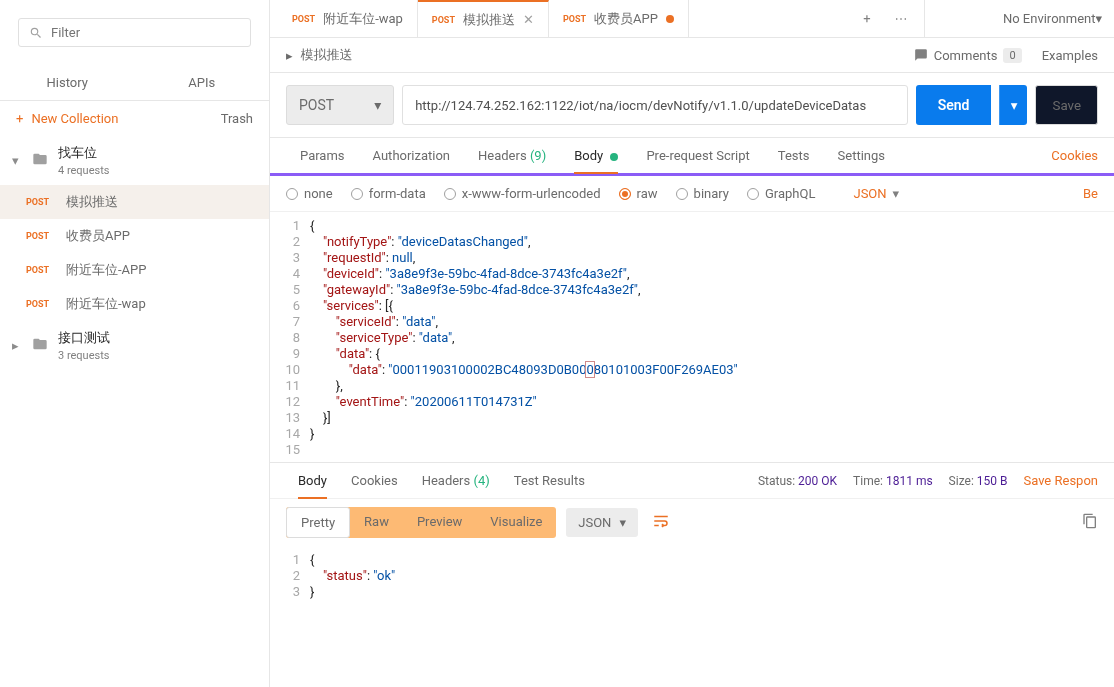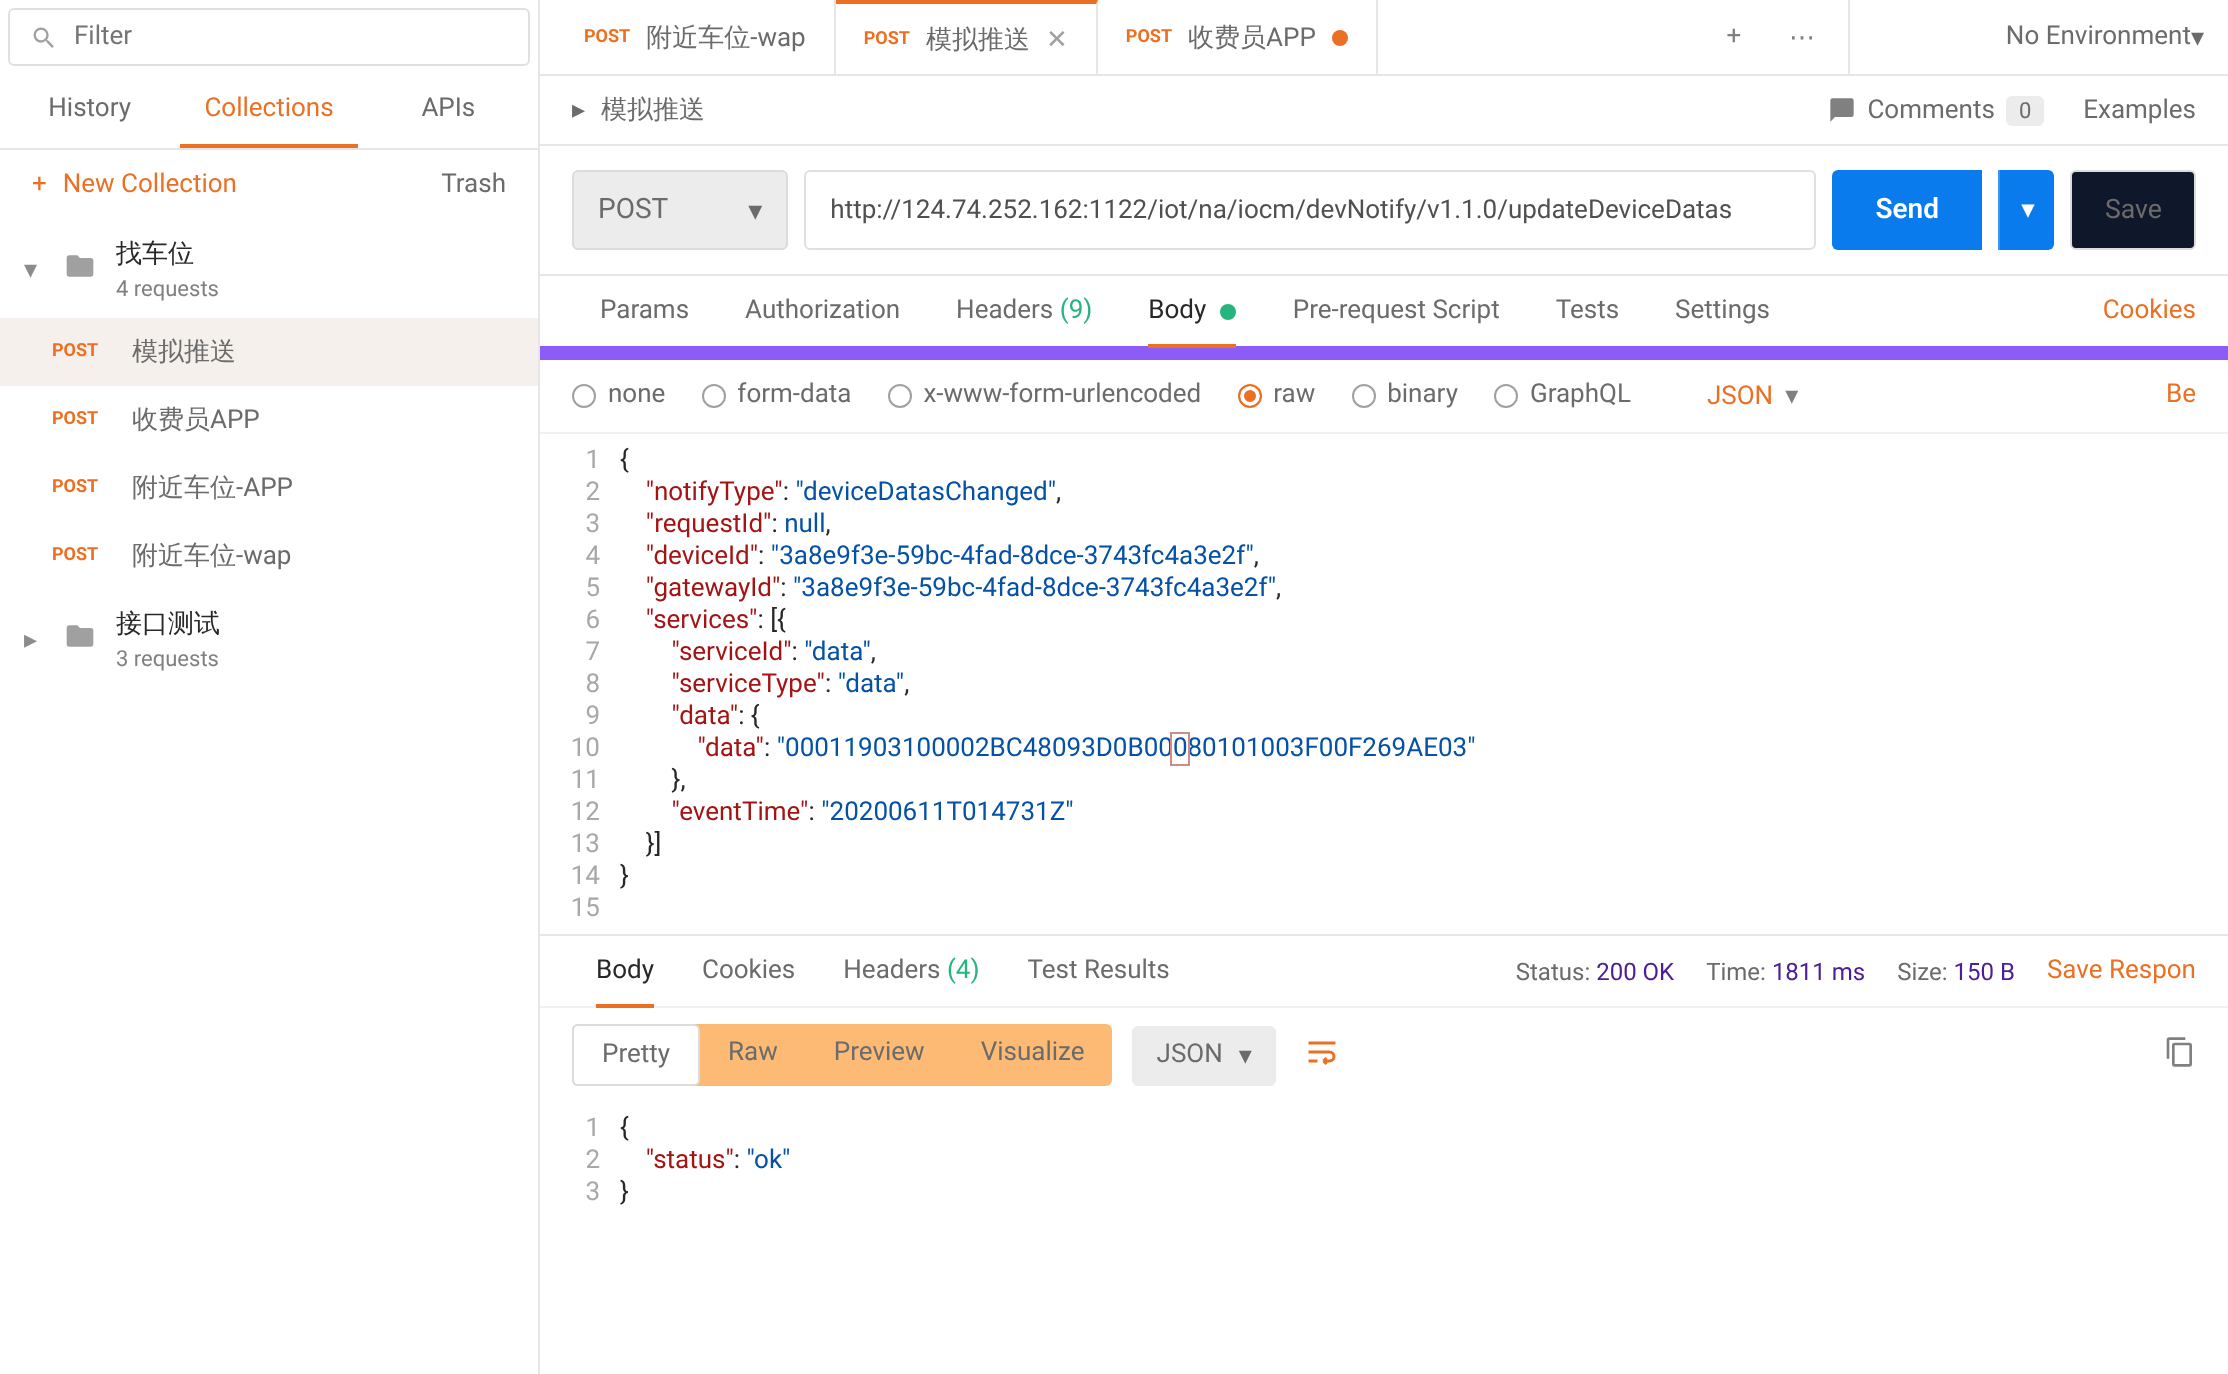--- a/index.html
+++ b/index.html
@@ -1,19 +1,19 @@
 <!DOCTYPE html>
 <html><head>
   <meta charset="utf-8">
   <style>
     * { box-sizing: border-box; margin: 0; padding: 0; font-family: -apple-system, BlinkMacSystemFont, "Segoe UI", Roboto, sans-serif; }
     body { display: flex; height: 687px; width: 1114px; overflow: hidden; background: #fff; color: #282828; font-size: 13px; }
     
     .sidebar { width: 270px; border-right: 1px solid #e6e6e6; display: flex; flex-direction: column; }
-    .filter-bar { padding: 4px; }
+    .filter-bar { padding: 18px; }
     .filter-input-wrap { display: flex; align-items: center; border: 1px solid #e0e0e0; border-radius: 3px; padding: 6px 10px; gap: 8px; }
     .filter-input-wrap svg { width: 14px; height: 14px; fill: #a0a0a0; }
     .filter-input { border: none; outline: none; flex: 1; font-size: 13px; color: #666; }
     
     .sidebar-tabs { display: flex; border-bottom: 1px solid #e6e6e6; }
     .sidebar-tab { flex: 1; text-align: center; padding: 10px 8px; cursor: pointer; color: #6b6b6b; font-size: 13px; }
     .sidebar-tab.active { color: #eb7024; border-bottom: 2px solid #eb7024; font-weight: normal; }
     
     .sidebar-actions { display: flex; justify-content: space-between; padding: 10px 16px; align-items: center; }
     .new-collection { color: #eb7024; display: flex; gap: 8px; align-items: center; cursor: pointer; }
@@ -50,21 +50,21 @@
     .comments .badge { background: #ececec; border-radius: 3px; padding: 1px 6px; font-size: 11px; }
     .examples { color: #6b6b6b; margin-left: 20px; }
     
     .request-row { display: flex; padding: 12px 16px; gap: 8px; align-items: center; border-bottom: 1px solid #e6e6e6; }
     .method-select { background: #ececec; border: 1px solid #dcdcdc; border-radius: 3px; padding: 0 12px; height: 40px; display: flex; align-items: center; gap: 40px; cursor: pointer; color: #6b6b6b; font-size: 14px; }
     .url-input { flex: 1; border: 1px solid #e0e0e0; border-radius: 3px; height: 40px; padding: 0 12px; font-size: 13px; color: #505050; outline: none; }
     .send-btn { background: #097bed; color: #fff; border: none; height: 40px; padding: 0 22px; border-radius: 3px 0 0 3px; font-size: 14px; cursor: pointer; font-weight: 600; }
     .send-drop { background: #097bed; color: #fff; border: none; height: 40px; width: 28px; border-radius: 0 3px 3px 0; border-left: 1px solid rgba(255,255,255,0.2); cursor: pointer; }
     .save-btn { background: #0f172a; border: 1px solid #dcdcdc; height: 40px; padding: 0 16px; border-radius: 3px; color: #6b6b6b; cursor: pointer; }
     
-    .req-tabs { display: flex; padding: 0 16px; border-bottom: 7px solid #8b5cf6; align-items: center; }
+    .req-tabs { display: flex; padding: 0 16px; border-bottom: 3px solid #8b5cf6; align-items: center; }
     .req-tab { padding: 10px 14px; color: #6b6b6b; cursor: pointer; position: relative; }
     .req-tab.active { color: #282828; }
     .req-tab.active::after { content: ""; position: absolute; left: 14px; right: 14px; bottom: -1px; height: 2px; background: #eb7024; }
     .count-paren { color: #26b47f; }
     .dot-g { display: inline-block; width: 8px; height: 8px; border-radius: 50%; background: #26b47f; margin-left: 4px; vertical-align: middle; }
     .spacer { flex: 1; }
     .cookies-link { color: #eb7024; padding: 10px 0; cursor: pointer; }
     
     .body-type-row { display: flex; gap: 18px; padding: 10px 16px; align-items: flex-start; border-bottom: 1px solid #f0f0f0; }
     .radio { display: flex; align-items: center; gap: 6px; color: #6b6b6b; cursor: pointer; }
@@ -107,21 +107,20 @@
   <div class="filter-bar">
     <div class="filter-input-wrap">
       <svg viewBox="0 0 24 24">
           <path d="M15.5 14h-.79l-.28-.27A6.47 6.47 0 0016 9.5 6.5 6.5 0 109.5 16a6.47 6.47 0 004.23-1.57l.27.28v.79l5 4.99L20.49 19l-4.99-5zM9.5 14A4.5 4.5 0 1114 9.5 4.5 4.5 0 019.5 14z"></path>
         </svg>
       <input class="filter-input" placeholder="Filter" style="">
     </div>
   </div>
   <div class="sidebar-tabs">
     <div class="sidebar-tab">History</div>
-    <div class="sidebar-tab active">Collections</div>
     <div class="sidebar-tab">APIs</div>
   </div>
   <div class="sidebar-actions">
     <div class="new-collection">
       <span>+</span>
       <span>New Collection</span>
     </div>
     <div class="trash">Trash</div>
   </div>
 

